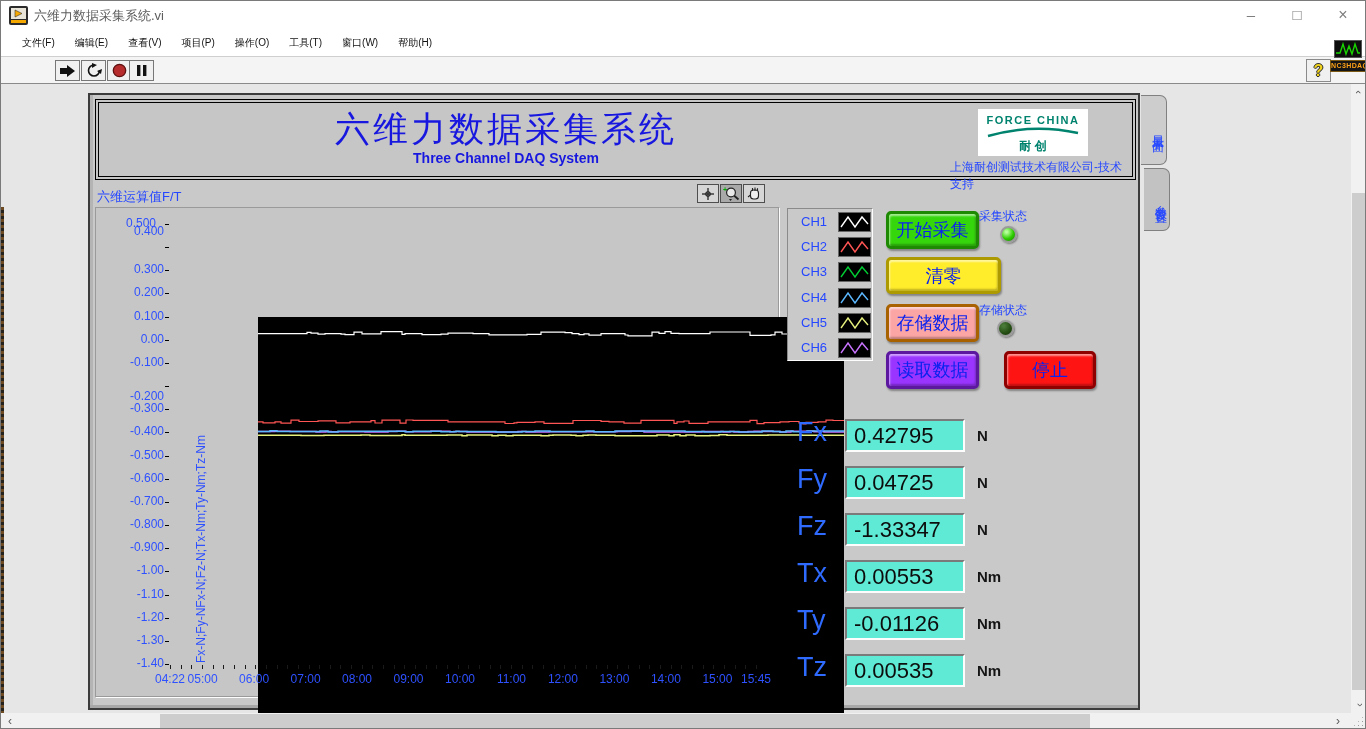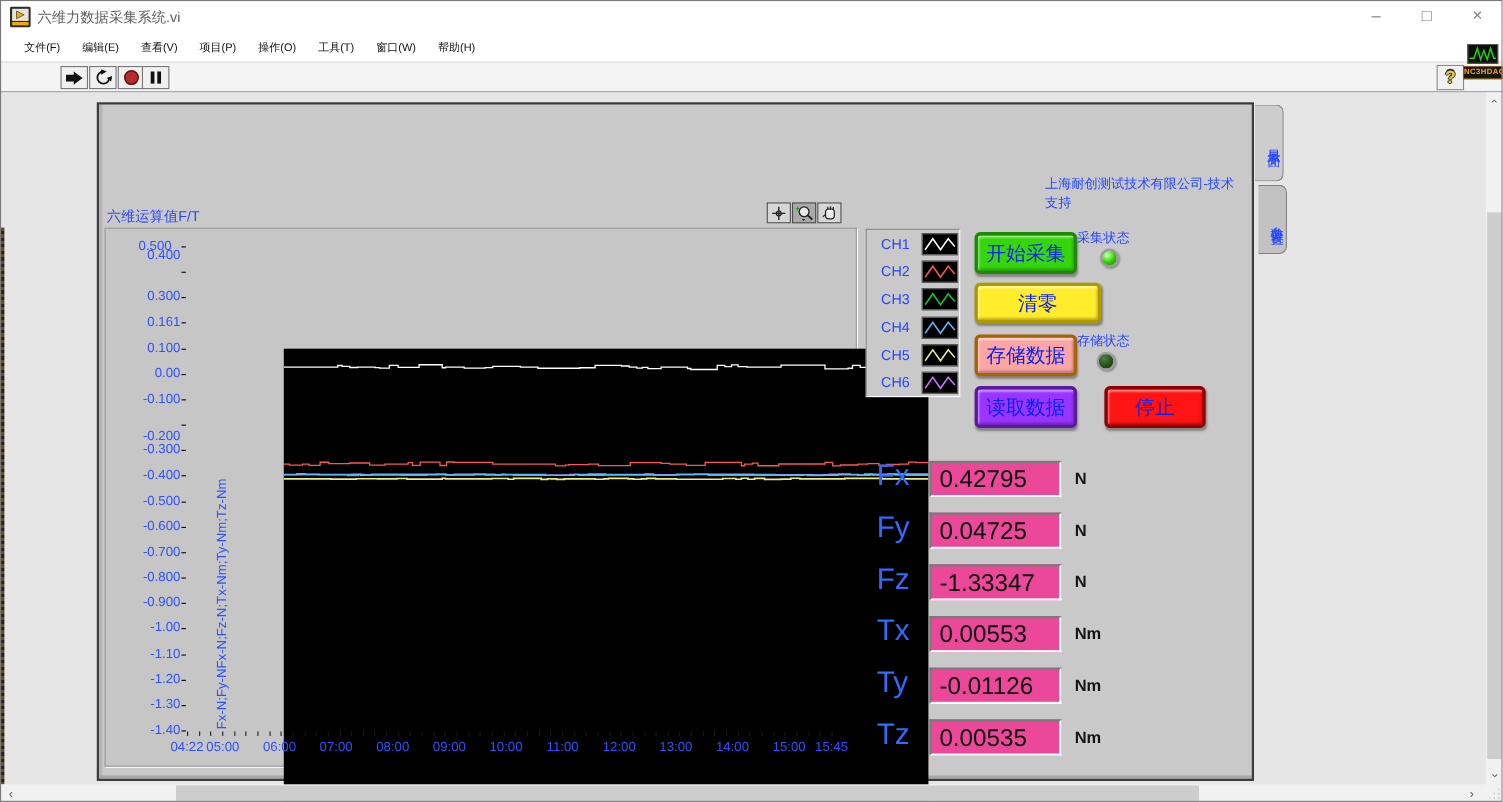--- a/index.html
+++ b/index.html
@@ -68,21 +68,21 @@
   .btn-read  { left:796px; top:256px; width:93px; height:38px; background:#9a35ff; border-color:#5c19a0; }
   .btn-stop  { left:914px; top:256px; width:92px; height:38px; background:#ff1414; border-color:#8f0000; }
 
   .status-label { position:absolute; font-size:12px; color:#2547ff; }
   .led { position:absolute; width:17px; height:17px; border-radius:50%; border:2px solid #9a9a9a; box-shadow:1px 1px 2px rgba(0,0,0,.4); }
   .led-on  { background:radial-gradient(circle at 35% 30%, #b6ff9a 8%, #2ecc00 55%, #177a00); }
   .led-off { background:radial-gradient(circle at 35% 30%, #4a7a38 8%, #234d12 60%, #15330a); }
 
   
   .readout-label { position:absolute; left:707px; font-size:27px; color:#2f6bff; }
-  .readout-box { position:absolute; left:755px; width:120px; height:33px; background:#ec4899; border-top:2px solid #7a7a7a; border-left:2px solid #7a7a7a; border-bottom:2px solid #fdfdfd; border-right:2px solid #fdfdfd; font-size:22px; color:#0c0c0c; line-height:29px; padding-left:7px; white-space:nowrap; }
+  .readout-box { position:absolute; left:755px; width:120px; height:33px; background:#5eead4; border-top:2px solid #7a7a7a; border-left:2px solid #7a7a7a; border-bottom:2px solid #fdfdfd; border-right:2px solid #fdfdfd; font-size:22px; color:#0c0c0c; line-height:29px; padding-left:7px; white-space:nowrap; }
   .readout-unit { position:absolute; left:887px; font-size:15px; font-weight:bold; color:#141414; }
 
   
   .side-tab { position:absolute; background:#cdcdcd; border:1px solid #808080; border-left:none; border-radius:0 7px 7px 0; color:#2547ff; font-size:12px; writing-mode:vertical-rl; text-align:center; letter-spacing:2px; }
   .tab1 { left:1141px; top:11px; width:26px; height:70px; }
   .tab2 { left:1144px; top:84px; width:26px; height:63px; background:#c2c2c2; }
 
   
   .vscroll { position:absolute; left:1351px; top:0; width:15px; height:629px; background:#f1f1f1; }
   .vthumb { position:absolute; left:1px; top:109px; width:13px; height:497px; background:#cdcdcd; }
@@ -153,20 +153,32 @@
       </svg>
   </div>
   <div class="badge-text">NC3HDAQ</div>
 </div>
 
 <div class="client">
   <div class="left-strip"></div>
 
   <div class="panel">
 
+    <div class="banner">
+      <div class="banner-inner"></div>
+      <div class="banner-title">六维力数据采集系统</div>
+      <div class="banner-sub">Three Channel DAQ System</div>
+      <div class="logo-box">
+        <div class="logo-l1">FORCE CHINA</div>
+        <svg width="110" height="47" viewBox="0 0 110 47" style="position:absolute;left:0;top:0">
+          <path d="M10 27 Q55 14 100 24" fill="none" stroke="#00836e" stroke-width="2.5"></path>
+        </svg>
+        <div class="logo-l2">耐 创</div>
+      </div>
+    </div>
     <div class="support-text">上海耐创测试技术有限公司-技术支持</div>
 
     <div class="graph-label">六维运算值F/T</div>
     <div class="palette">
       <div class="pal-btn">
         <svg width="16" height="14" viewBox="0 0 16 14">
           <line x1="8" y1="1" x2="8" y2="13" stroke="#222" stroke-width="1.3"></line>
           <line x1="2" y1="7" x2="14" y2="7" stroke="#222" stroke-width="1.3"></line>
           <circle cx="8" cy="7" r="2.2" fill="none" stroke="#222" stroke-width="1.1"></circle>
         </svg>
@@ -272,21 +284,21 @@
         <div class="readout-box" style="top: 559px;">0.00535</div>
         <div class="readout-unit" style="top: 567px;">Nm</div>
       </div>
   <div id="axis-layer" style="position: absolute; inset: 0px;">
         <div class="ytick-label" style="left: 4px; top: 121px;">0.500</div>
         <div class="ytick-mark" style="left: 75px; top: 129px;"></div>
         <div class="ytick-label" style="left: 12px; top: 129px; text-align: right;">0.400</div>
         <div class="ytick-mark" style="left: 75px; top: 152.158px;"></div>
         <div class="ytick-label" style="left: 12px; top: 167.316px;">0.300</div>
         <div class="ytick-mark" style="left: 75px; top: 175.316px;"></div>
-        <div class="ytick-label" style="left: 12px; top: 190.474px;">0.161</div>
+        <div class="ytick-label" style="left: 12px; top: 190.474px;">0.200</div>
         <div class="ytick-mark" style="left: 75px; top: 198.474px;"></div>
         <div class="ytick-label" style="left: 12px; top: 213.632px;">0.100</div>
         <div class="ytick-mark" style="left: 75px; top: 221.632px;"></div>
         <div class="ytick-label" style="left: 12px; top: 236.789px;">0.00</div>
         <div class="ytick-mark" style="left: 75px; top: 244.789px;"></div>
         <div class="ytick-label" style="left: 12px; top: 259.947px;">-0.100</div>
         <div class="ytick-mark" style="left: 75px; top: 267.947px;"></div>
         <div class="ytick-label" style="left: 12px; top: 294px;">-0.200</div>
         <div class="ytick-mark" style="left: 75px; top: 291.105px;"></div>
         <div class="ytick-label" style="left: 12px; top: 306.263px;">-0.300</div>

